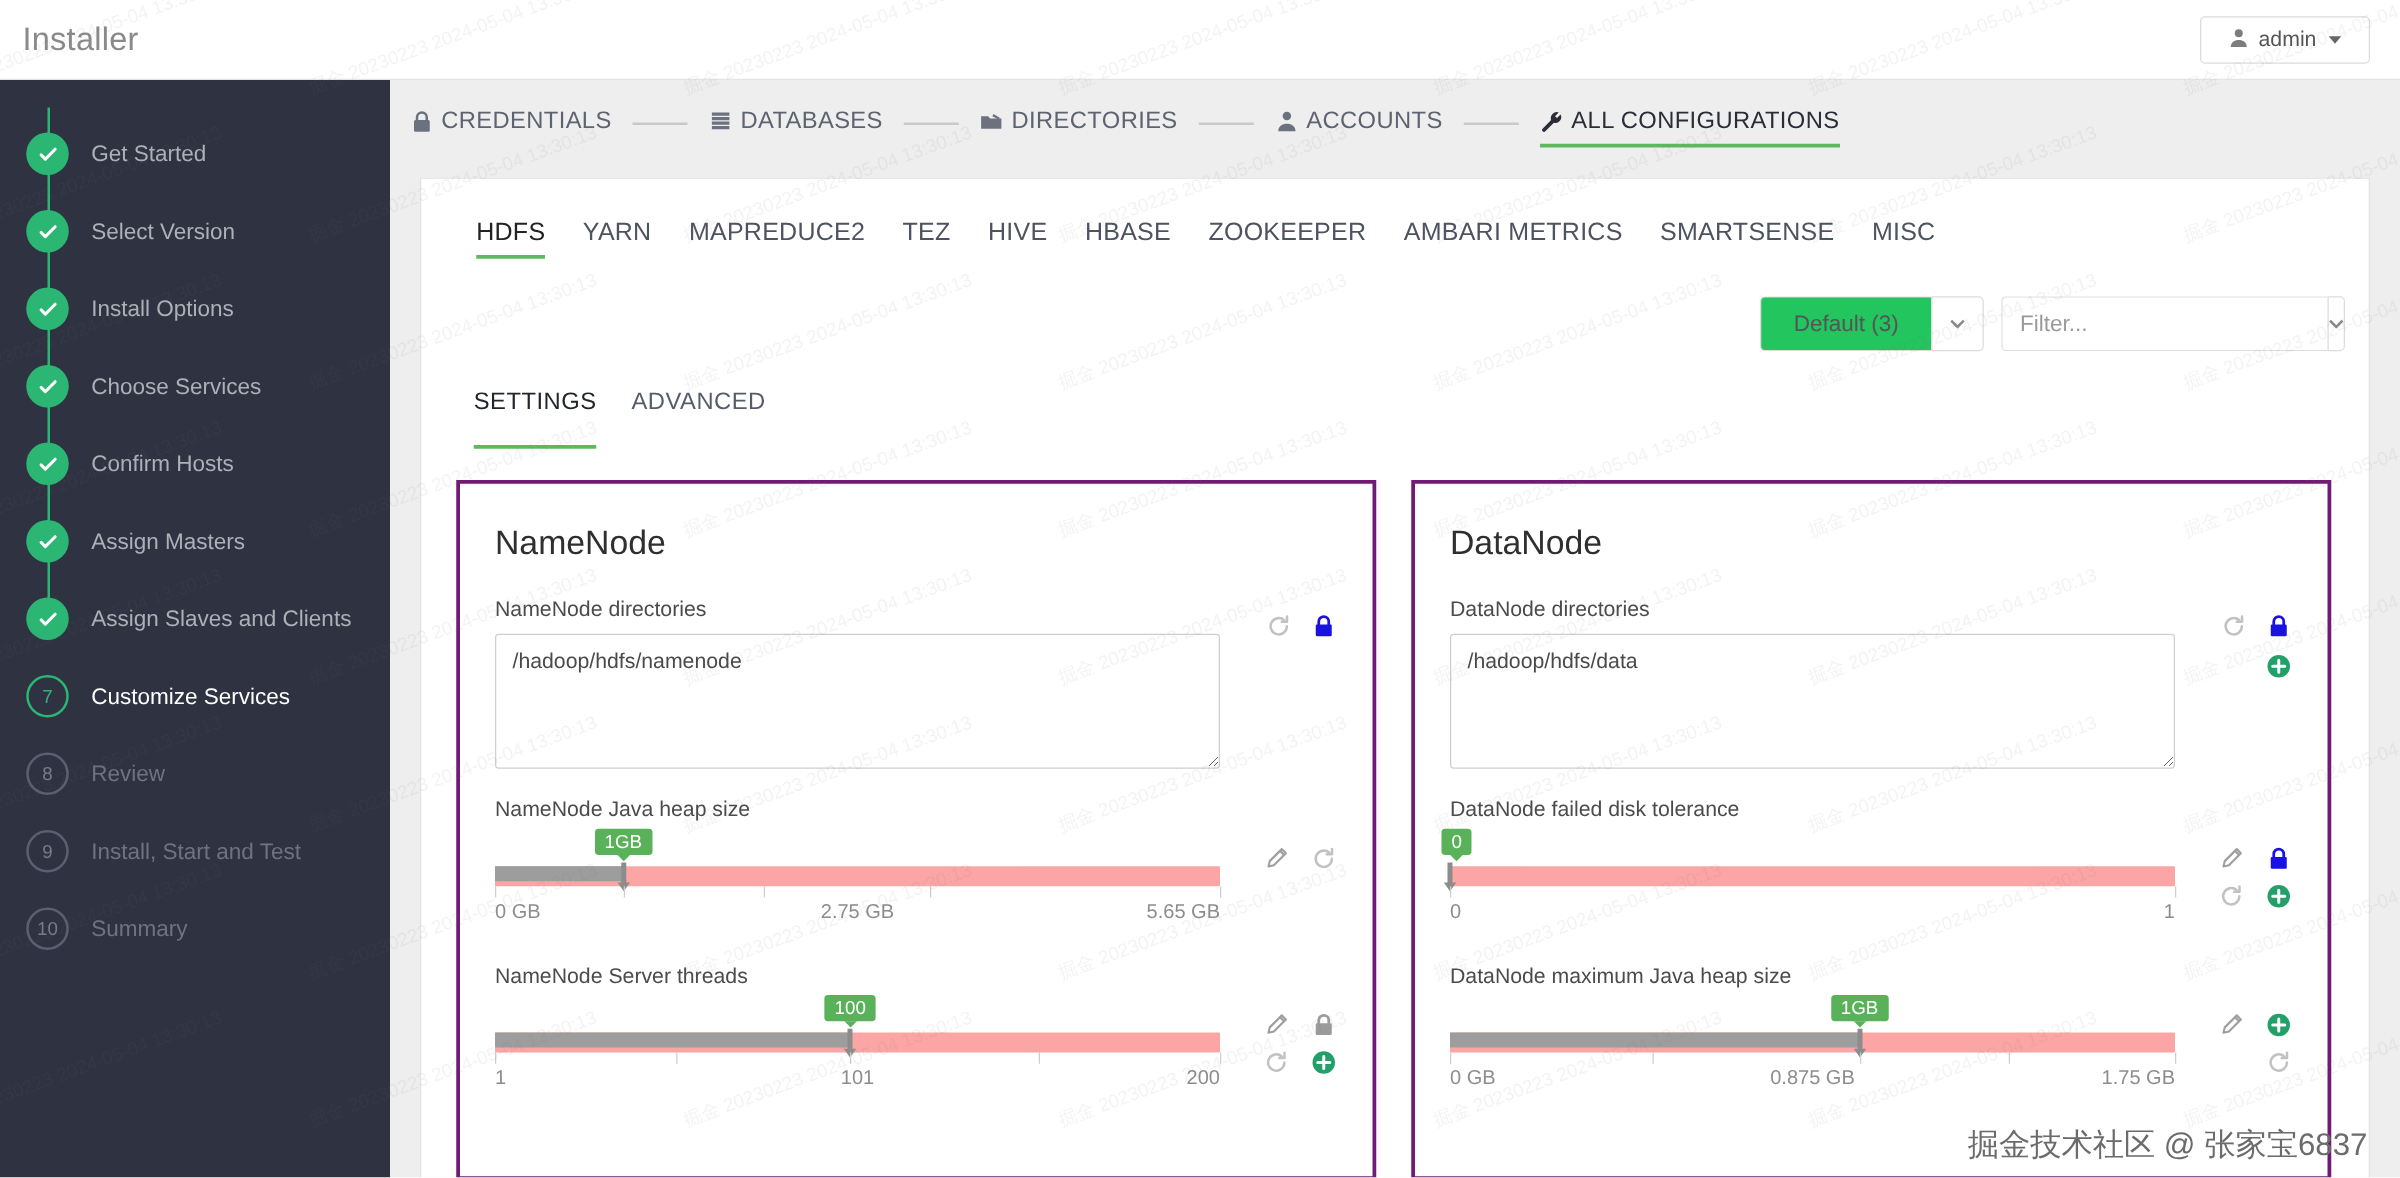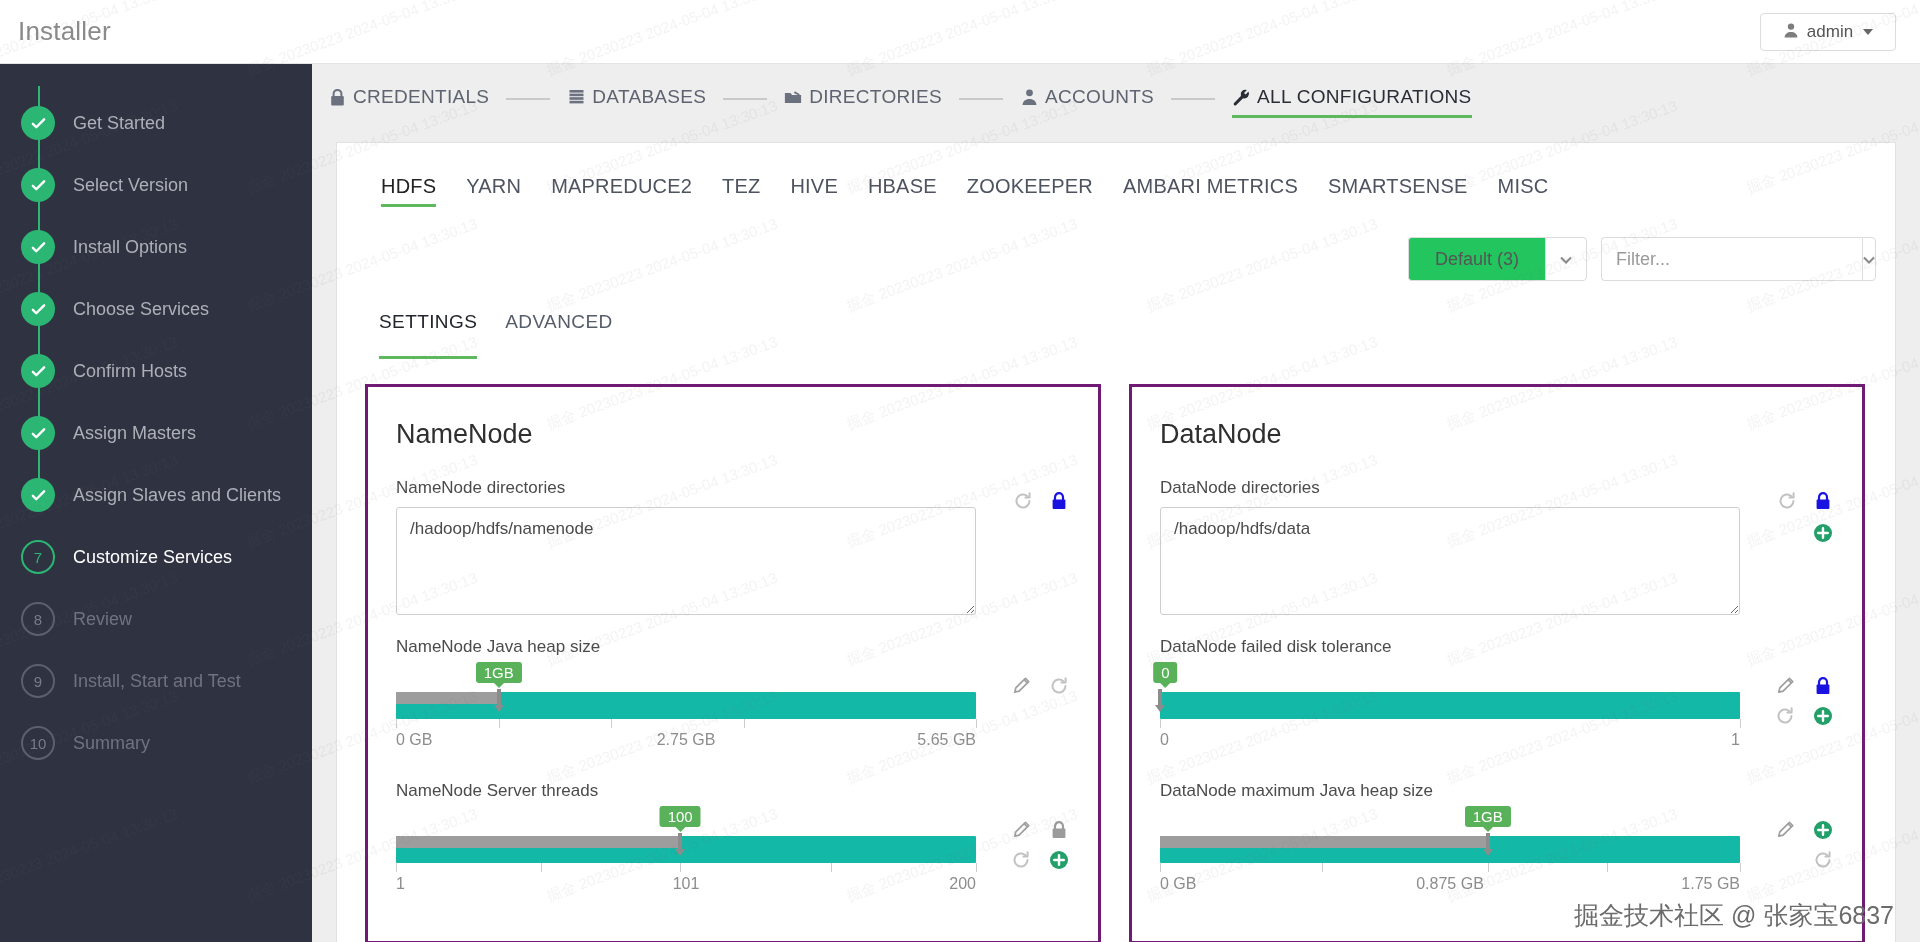--- a/index.html
+++ b/index.html
@@ -154,21 +154,21 @@
   .field-actions {
     width:82px; display:flex; flex-wrap:wrap; align-content:flex-start;
     justify-content:flex-end; gap:10px 14px; padding-top:12px; margin-left:12px;
   }
   .act { width:22px;height:22px; display:flex; align-items:center; justify-content:center; cursor:pointer; }
 
   
   .slider-field { display:flex; margin-bottom:28px; }
   .sl-wrap { flex:1; padding-top:26px; position:relative; }
   .sl-track {
-    position:relative; height:27px; background:#14b8a6; border-radius:1px; width:100%;
+    position:relative; height:16px; background:#fca5a5; border-radius:1px; width:100%;
   }
   .sl-fill { position:absolute; left:0; top:0; height:12px; background:#9d9d9d; }
   .sl-handle {
     position:absolute; top:-3px; width:4px; height:18px; background:#8c8c8c; margin-left:-2px;
   }
   .sl-tip {
     position:absolute; top:-30px; transform:translateX(-50%);
     background:#59b259; color:#fff; font-size:15px; padding:2px 8px; border-radius:3px;
     white-space:nowrap;
   }

